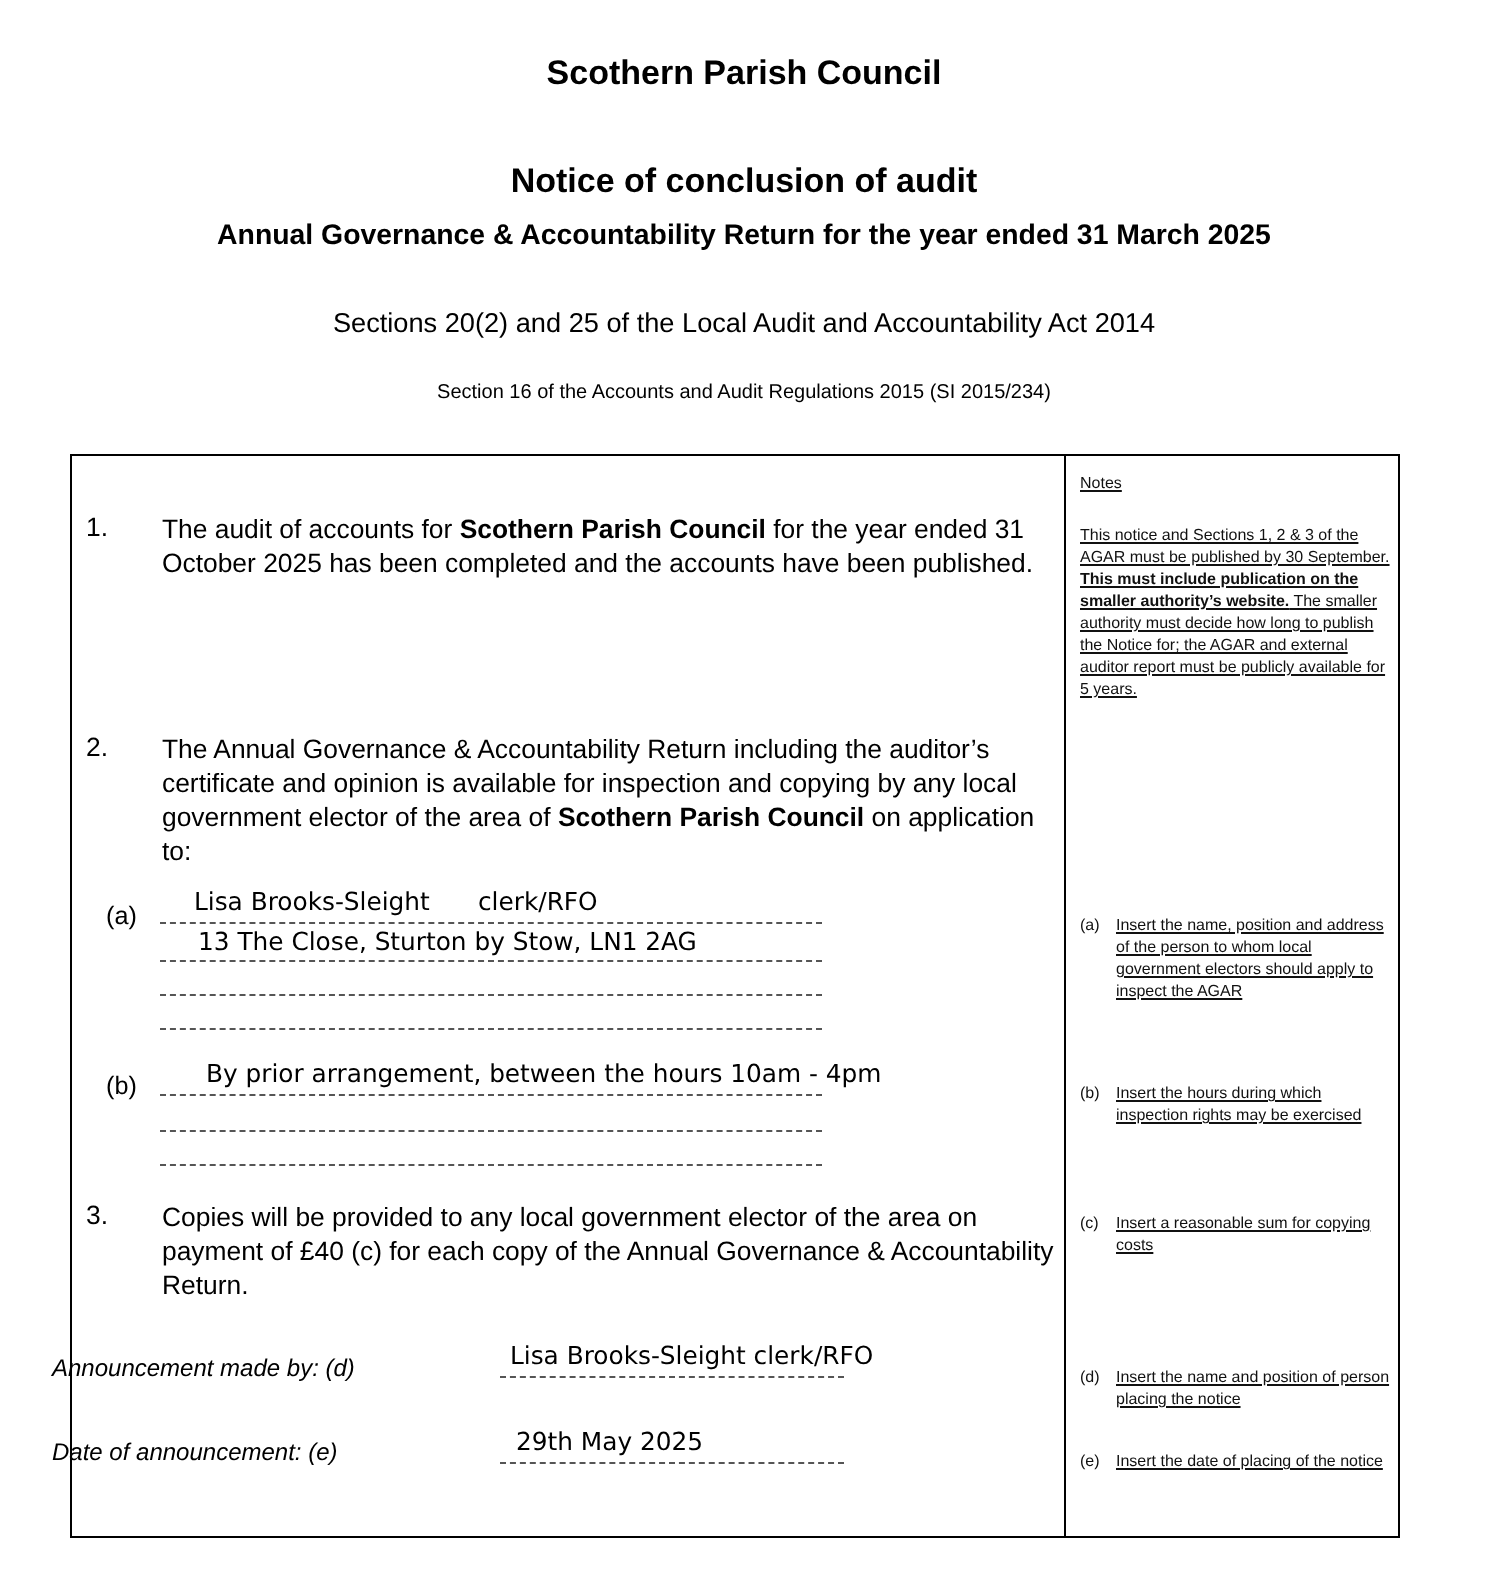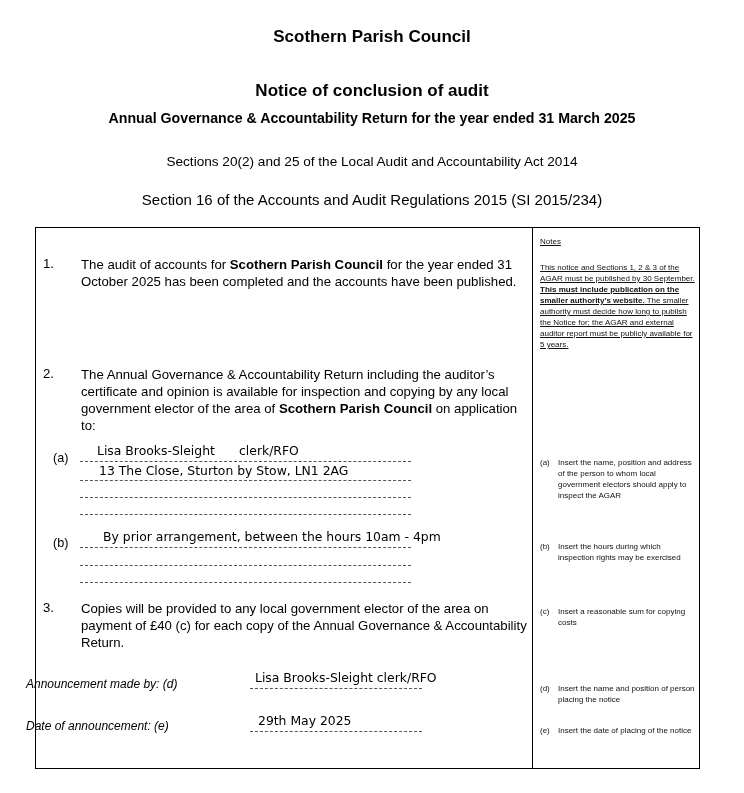--- a/index.html
+++ b/index.html
@@ -2,37 +2,37 @@
 <html><head>
   <meta charset="utf-8">
   <style>
     html, body { margin: 0; padding: 0; background: #ffffff; }
     body { width: 744px; height: 793px; position: relative; overflow: hidden; color: #000; font-family: "Liberation Sans", sans-serif; }
     .center { position: absolute; left: 0; width: 744px; text-align: center; white-space: nowrap; }
     .h1 { top: 27px; font-size: 17px; font-weight: bold; }
     .h2 { top: 81px; font-size: 17px; font-weight: bold; }
     .h3 { top: 110px; font-size: 14.2px; font-weight: bold; }
     .sub1 { top: 154px; font-size: 13.6px; }
-    .sub2 { top: 191px; font-size: 15px; }
+    .sub2 { top: 191px; font-size: 10px; }
 
     .frame { position: absolute; left: 35px; top: 227px; width: 665px; height: 542px; border: 1px solid #000; box-sizing: border-box; }
     .divider { position: absolute; left: 532px; top: 227px; width: 1px; height: 542px; background: #000; }
     .num { position: absolute; left: 43px; font-size: 13.2px; }
     .para { position: absolute; left: 81px; width: 446px; font-size: 13.2px; line-height: 17px; }
     .para b { font-weight: bold; }
 
     .sublabel { position: absolute; left: 53px; font-size: 12.6px; }
     .rule { position: absolute; left: 80px; width: 331px; border-bottom: 1px dashed #555; height: 0; }
     .fill { position: absolute; font-family: "DejaVu Sans", sans-serif; font-size: 12.4px; white-space: nowrap; }
 
     .note { position: absolute; left: 540px; width: 156px; font-size: 8px; line-height: 11px; color: #111; text-decoration: underline; }
     .note b { font-weight: bold; }
     .note-hang { position: absolute; left: 540px; width: 156px; font-size: 8px; line-height: 11px; color: #111; }
     .note-hang .k { display: inline-block; width: 18px; }
-    .note-hang .t { display: block; padding-left: 18px; margin-top: -11px; }
+    .note-hang .t { display: block; padding-left: 18px; margin-top: -11px; text-decoration: underline; }
 
     .label-line { position: absolute; left: 26px; font-size: 12px; white-space: nowrap; font-style: italic; }
     .sig-rule { position: absolute; left: 250px; width: 172px; border-bottom: 1px dashed #555; height: 0; }
     .fee { font-weight: normal; }
   </style>
 </head>
 <body>
 
 <div class="center h1">Scothern Parish Council</div>
 <div class="center h2">Notice of conclusion of audit</div>

